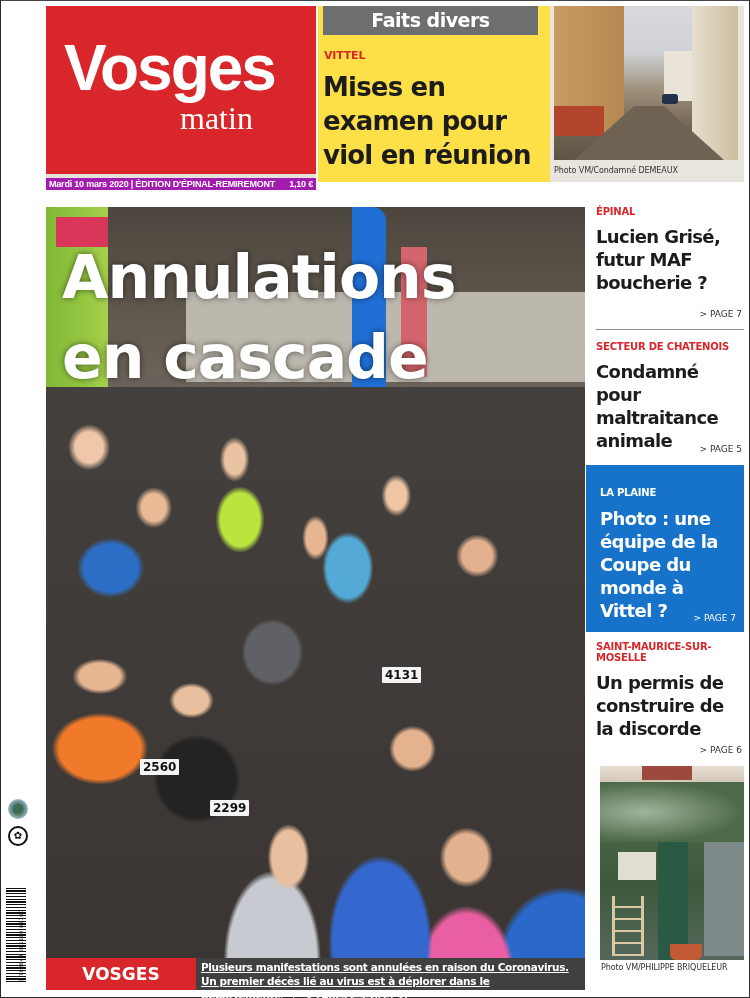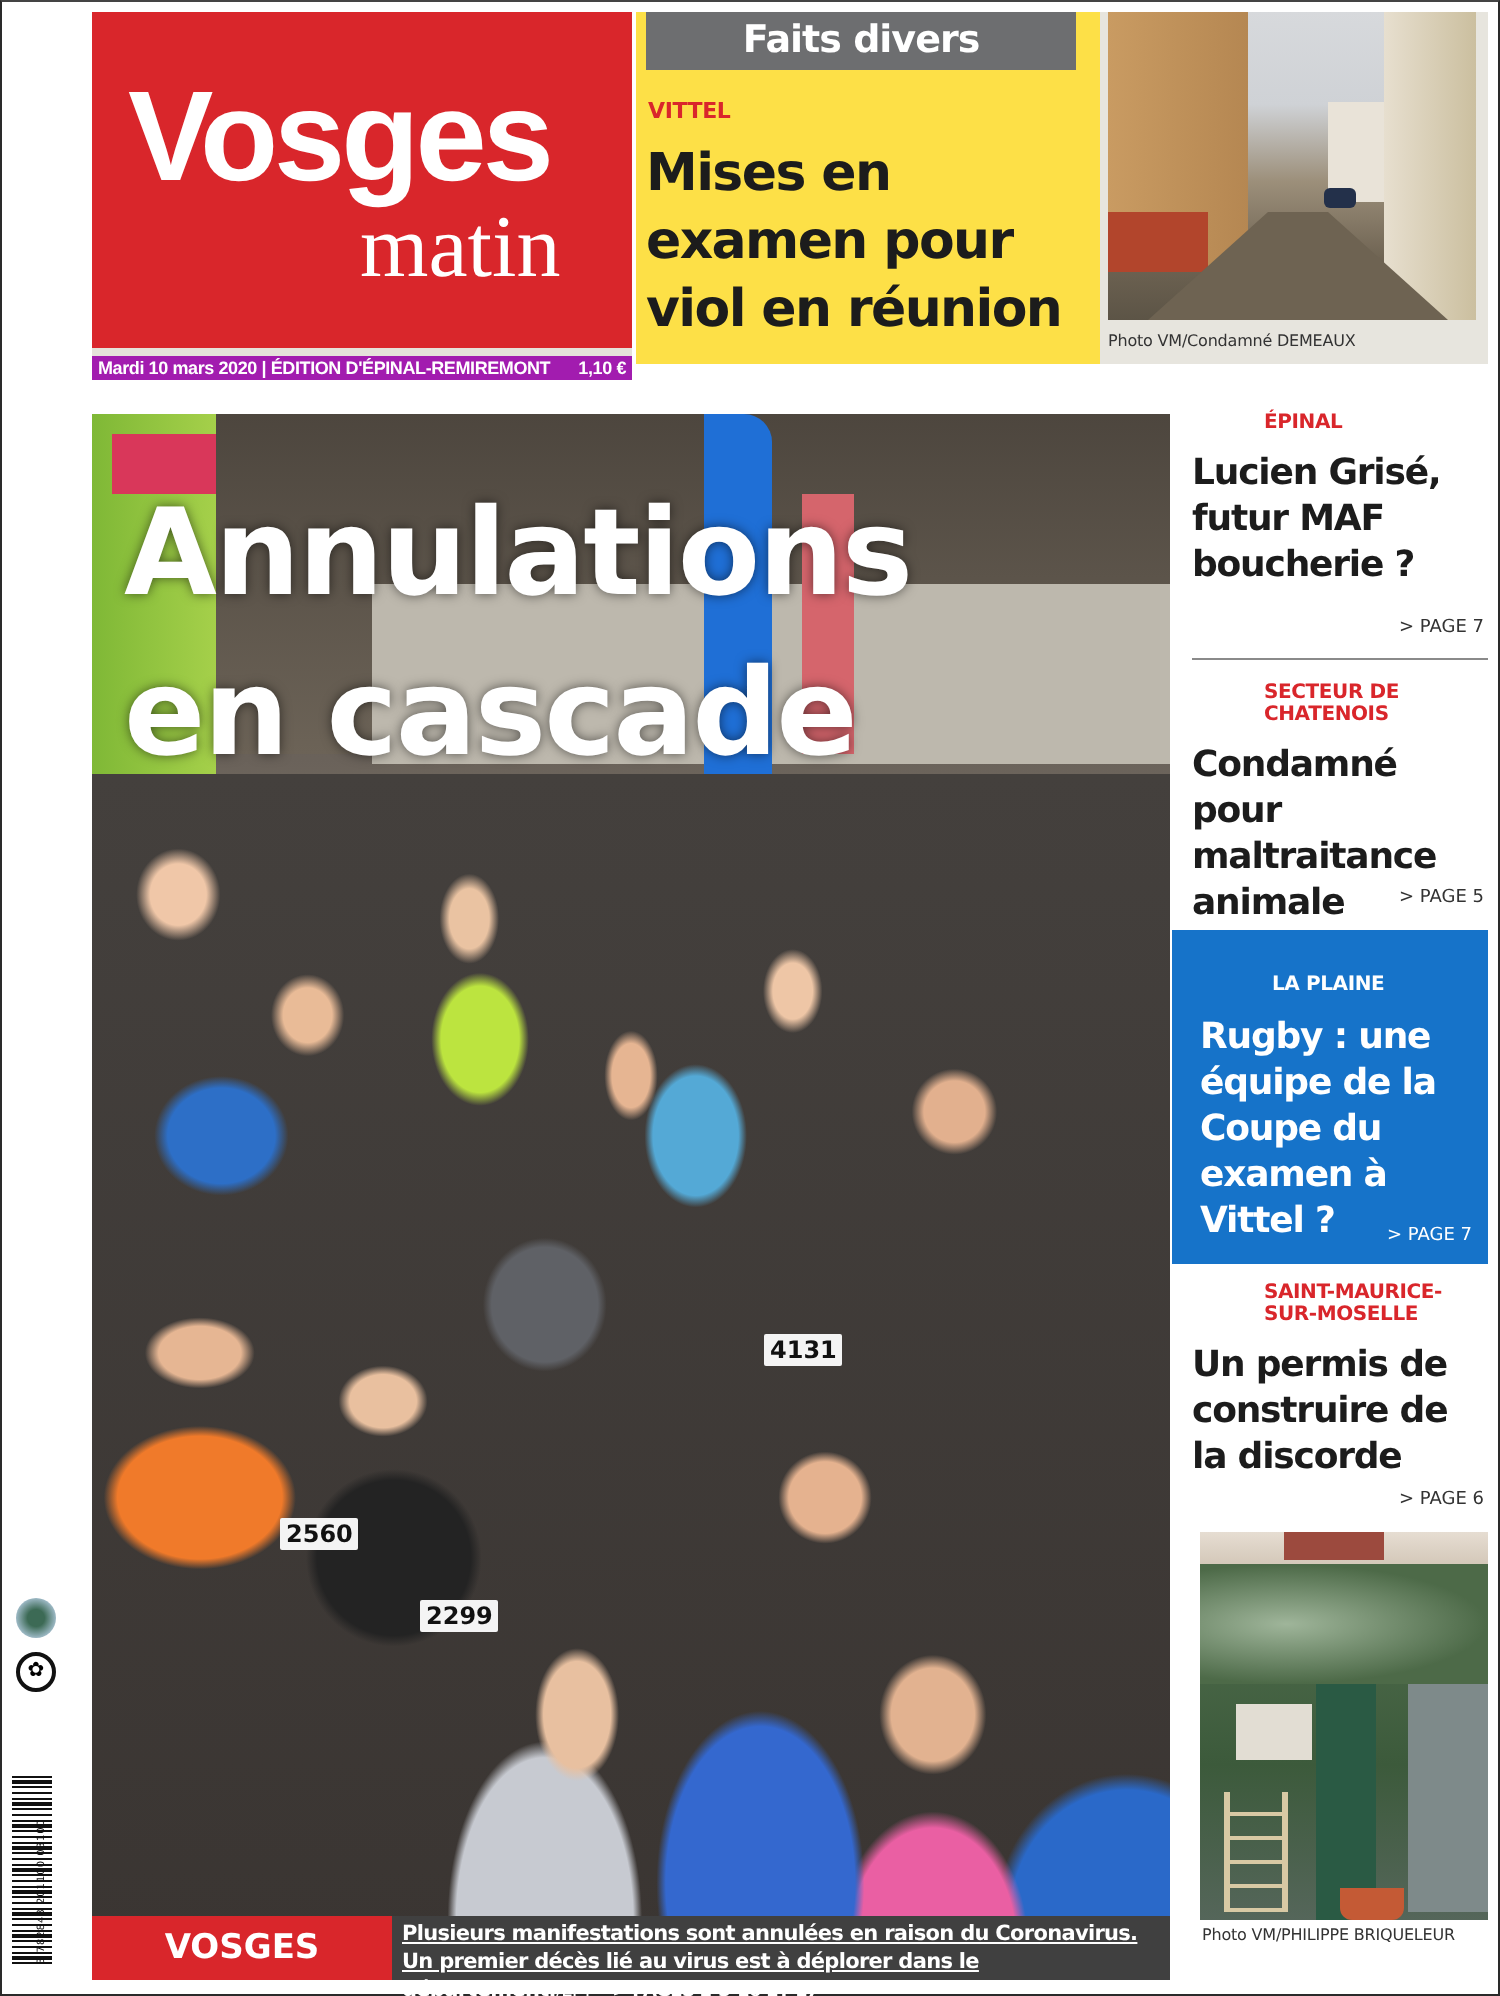--- a/index.html
+++ b/index.html
@@ -7,21 +7,21 @@
     width: 750px; height: 998px; position: relative; overflow: hidden;
     background: #ffffff;
     font-family: "DejaVu Sans", sans-serif;
   }
   .frame { position: absolute; left: 0; top: 0; width: 748px; height: 996px; border: 1px solid #2a2a2a; border-top: 1px solid #444; }
 
   
   .masthead { position: absolute; left: 46px; top: 6px; width: 270px; height: 180px; background: #e5e2da; }
   .logo { position: absolute; left: 0; top: 0; width: 270px; height: 168px; background: #d9262b; }
   .logo-vosges { position: absolute; left: 18px; top: 30px; font-family: "Liberation Sans", sans-serif; font-weight: bold; font-size: 64px; color: #fff; letter-spacing: -2px; line-height: 1; }
-  .logo-matin { position: absolute; left: 134px; top: 96px; font-family: "Liberation Serif", serif; font-size: 44px; color: #fff; line-height: 1; }
+  .logo-matin { position: absolute; left: 134px; top: 96px; font-family: "Liberation Serif", serif; font-size: 32px; color: #fff; line-height: 1; }
   .dateline { position: absolute; left: 0; top: 172px; width: 270px; height: 12px; background: #a21caf; color: #fff; font-family: "Liberation Sans", sans-serif; font-weight: bold; font-size: 9px; line-height: 12px; display: flex; justify-content: space-between; padding: 0 3px; box-sizing: border-box; letter-spacing: -0.2px; }
 
   
   .teaser { position: absolute; left: 318px; top: 6px; width: 232px; height: 176px; background: #fde047; }
   .rubric { position: absolute; left: 5px; top: 0; width: 215px; height: 29px; background: #6d6e70; color: #fff; font-family: "DejaVu Sans", sans-serif; font-weight: bold; font-size: 19px; text-align: center; line-height: 29px; letter-spacing: -0.5px; }
   .teaser-kicker { position: absolute; left: 6px; top: 43px; color: #d9262b; font-weight: bold; font-size: 11px; letter-spacing: -0.2px; }
   .teaser-title { position: absolute; left: 5px; top: 64px; width: 225px; color: #1c1c1c; font-weight: bold; font-size: 26px; line-height: 34px; letter-spacing: -0.8px; }
 
   .photo-top { position: absolute; left: 550px; top: 6px; width: 194px; height: 176px; background: #e7e5de; }
   .photo-street { position: absolute; left: 4px; top: 0; width: 184px; height: 154px; overflow: hidden;
@@ -82,21 +82,21 @@
   .hero-title { position: absolute; left: 16px; top: 30px; color: #fff; font-family: "DejaVu Sans", sans-serif; font-weight: bold; font-size: 60px; line-height: 80px; letter-spacing: -1px; text-shadow: 0 0 6px rgba(0,0,0,0.55); }
 
   .bottom-bar { position: absolute; left: 46px; top: 958px; width: 539px; height: 32px; display: flex; }
   .bb-label { width: 150px; background: #d9262b; color: #fff; font-weight: bold; font-size: 17px; line-height: 32px; text-align: center; letter-spacing: 0; }
   .bb-text { flex: 1; background: #404040; color: #fff; font-weight: bold; font-size: 10.5px; line-height: 14px; padding: 2px 5px 0; letter-spacing: -0.35px; text-decoration: underline; }
   .bb-text .by { font-weight: normal; font-size: 9px; }
   .bb-text .pages { font-size: 9px; margin-left: 10px; }
 
   
   .side-item { position: absolute; left: 596px; width: 148px; }
-  .kicker { color: #d9262b; font-weight: bold; font-size: 10px; letter-spacing: -0.2px; margin-left: 36px; }
+  .kicker { color: #d9262b; font-weight: bold; font-size: 10px; letter-spacing: -0.2px; }
   .side-title { color: #1c1c1c; font-weight: bold; font-size: 18px; line-height: 23px; letter-spacing: -0.6px; margin-top: 8px; }
   .page-ref { position: absolute; right: 2px; font-size: 9px; color: #333; }
   .sep { position: absolute; left: 596px; width: 148px; height: 1px; background: #8a8a8a; }
   .side-blue { position: absolute; left: 586px; top: 465px; width: 158px; height: 167px; background: #1673c9; }
   .side-blue .kicker { color: #fff; position: absolute; left: 14px; top: 22px; }
   .side-blue .side-title { color: #fff; position: absolute; left: 14px; top: 34px; width: 140px; }
   .side-blue .page-ref { color: #fff; top: 148px; right: 8px; }
 
   .photo-shop { position: absolute; left: 600px; top: 766px; width: 144px; height: 194px; overflow: hidden;
     background: linear-gradient(180deg, #e6ddd2 0%, #ccbfae 12%, #4e6b4b 20%, #3c5a3b 60%, #55665a 100%); }
@@ -181,21 +181,21 @@
 <div class="sep" style="top:329px;"></div>
 
 <div class="side-item" style="top:341px; height:120px;">
   <div class="kicker">SECTEUR DE CHATENOIS</div>
   <div class="side-title">Condamné pour maltraitance animale</div>
   <div class="page-ref" style="top:103px;">&gt; PAGE 5</div>
 </div>
 
 <div class="side-blue">
   <div class="kicker">LA PLAINE</div>
-  <div class="side-title">Rugby : une équipe de la Coupe du examen à Vittel ?</div>
+  <div class="side-title">Photo : une équipe de la Coupe du monde à Vittel ?</div>
   <div class="page-ref">&gt; PAGE 7</div>
 </div>
 
 <div class="side-item" style="top:641px; height:118px;">
   <div class="kicker">SAINT-MAURICE-SUR-MOSELLE</div>
   <div class="side-title">Un permis de construire de la discorde</div>
   <div class="page-ref" style="top:104px;">&gt; PAGE 6</div>
 </div>
 
 <div class="photo-shop">

